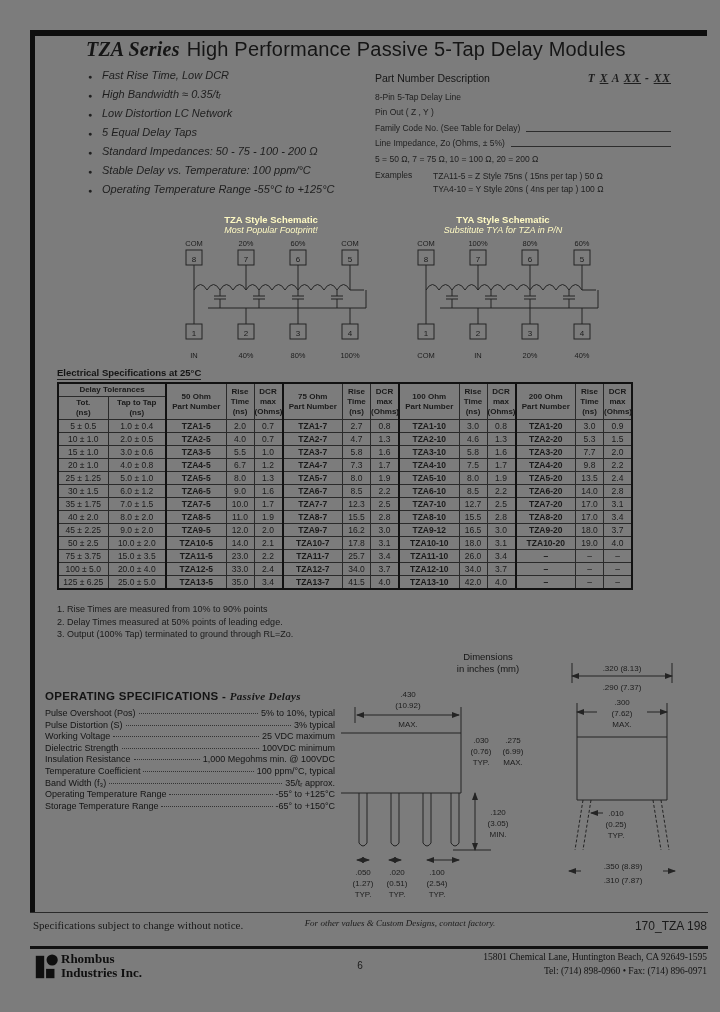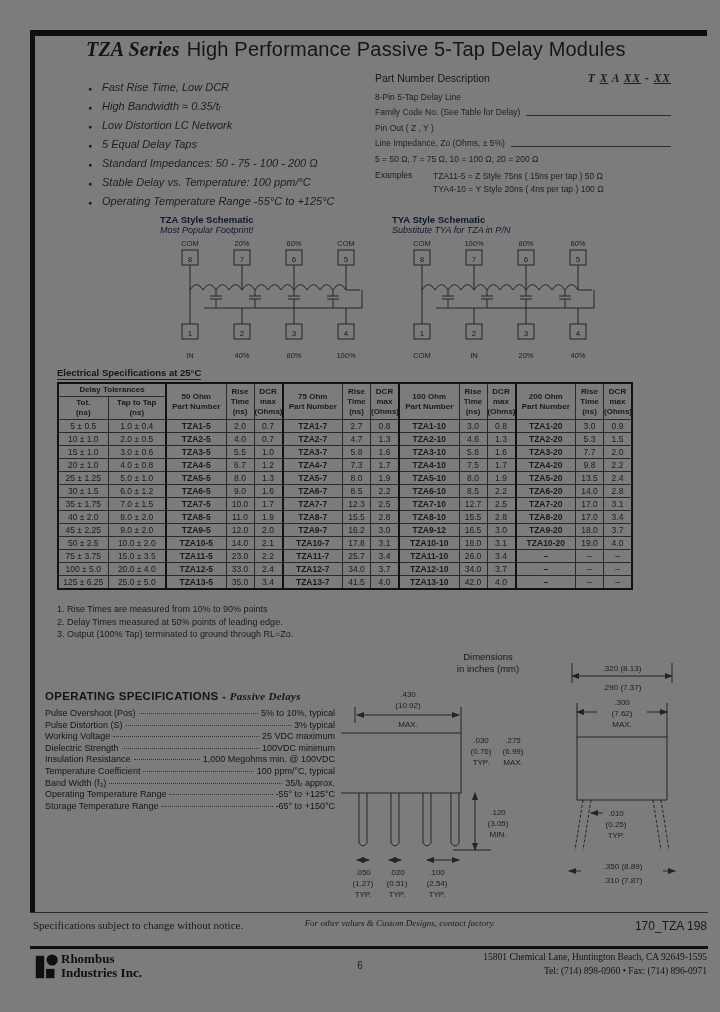--- a/index.html
+++ b/index.html
@@ -6,39 +6,39 @@
   #page{position:relative;width:720px;height:1012px;background:#7c7c7c;overflow:hidden;
         color:#1f1f1f;font-family:"Liberation Sans",sans-serif;}
   .bar-top{position:absolute;left:33px;top:30px;width:674px;height:6px;background:#0e0e0e;}
   .bar-left{position:absolute;left:30px;top:30px;width:5px;height:882px;background:#0e0e0e;}
 
   #title{position:absolute;left:86px;top:38px;margin:0;font-size:20px;font-weight:400;
          color:#151515;white-space:nowrap;letter-spacing:.2px;}
   #title em{font-family:"Liberation Serif",serif;font-style:italic;font-weight:700;margin-right:7px;}
   #title span{font-weight:500;}
 
-  #features{position:absolute;left:88px;top:78px;margin:0;padding:0;list-style:none;}
+  #features{position:absolute;left:88px;top:66px;margin:0;padding:0;list-style:none;}
   #features li{position:relative;padding-left:14px;font-style:italic;font-weight:500;
                font-size:11px;line-height:19px;color:#1e1e1e;white-space:nowrap;}
   #features li::before{content:"●";position:absolute;left:0;top:1px;font-size:7px;font-style:normal;}
 
   #pn-block{position:absolute;left:375px;top:72px;width:296px;font-size:8.5px;color:#1e1e1e;}
   .pn-head{display:flex;justify-content:space-between;align-items:baseline;}
   .pn-title{font-size:10.5px;color:#161616;}
   #pn-code{font-family:"Liberation Serif",serif;font-style:italic;font-weight:700;
            font-size:11.5px;letter-spacing:1px;white-space:pre;}
   #pn-code .u{text-decoration:underline;}
   #pn-lines{margin-top:5px;}
   .pn-line{display:flex;align-items:center;height:15.5px;white-space:nowrap;}
   .pn-line .rule{flex:1;height:7px;border-bottom:1px solid #2c2c2c;margin-left:6px;}
   .pn-ex{display:flex;margin-top:3px;}
   .pn-exlabel{width:58px;}
   .pn-ex-line{line-height:13px;white-space:nowrap;}
 
-  .schem{position:absolute;width:222px;color:#0f172a;}
+  .schem{position:absolute;width:222px;text-align:center;color:#fef9c3;}
   #schem-tza{left:160px;top:214px;}
   #schem-tya{left:392px;top:214px;}
   .schem .st{font-size:9.5px;font-weight:700;}
   .schem .ss{font-size:9px;font-style:italic;}
   .schem svg{margin-top:3px;}
   .wire{stroke:#242424;fill:none;stroke-width:1;}
   svg text{fill:#1c1c1c;font-family:"Liberation Sans",sans-serif;}
   .schem text{font-size:7.5px;text-anchor:middle;}
   .schem .pin-num{font-size:8px;}
 
@@ -101,25 +101,25 @@
   <div id="pn-block">
     <div class="pn-head">
       <span class="pn-title">Part Number Description</span>
       <span id="pn-code"><span>T </span><span class="u">X</span><span> A </span><span class="u">XX</span><span> - </span><span class="u">XX</span></span>
     </div>
     <div id="pn-lines">
         <div class="pn-line">
           <span>8-Pin 5-Tap Delay Line</span>
         </div>
         <div class="pn-line">
+          <span>Pin Out ( Z , Y )</span>
+        </div>
+        <div class="pn-line">
           <span>Family Code No.  (See Table for Delay)</span>
           <span class="rule"></span>
-        </div>
-        <div class="pn-line">
-          <span>Pin Out ( Z , Y )</span>
         </div>
         <div class="pn-line">
           <span>Line Impedance, Zo (Ohms, ± 5%)</span>
           <span class="rule"></span>
         </div>
         <div class="pn-line">
           <span>5 = 50 Ω,   7 = 75 Ω,   10 = 100 Ω,   20 = 200 Ω</span>
         </div>
       </div>
     <div class="pn-ex">

